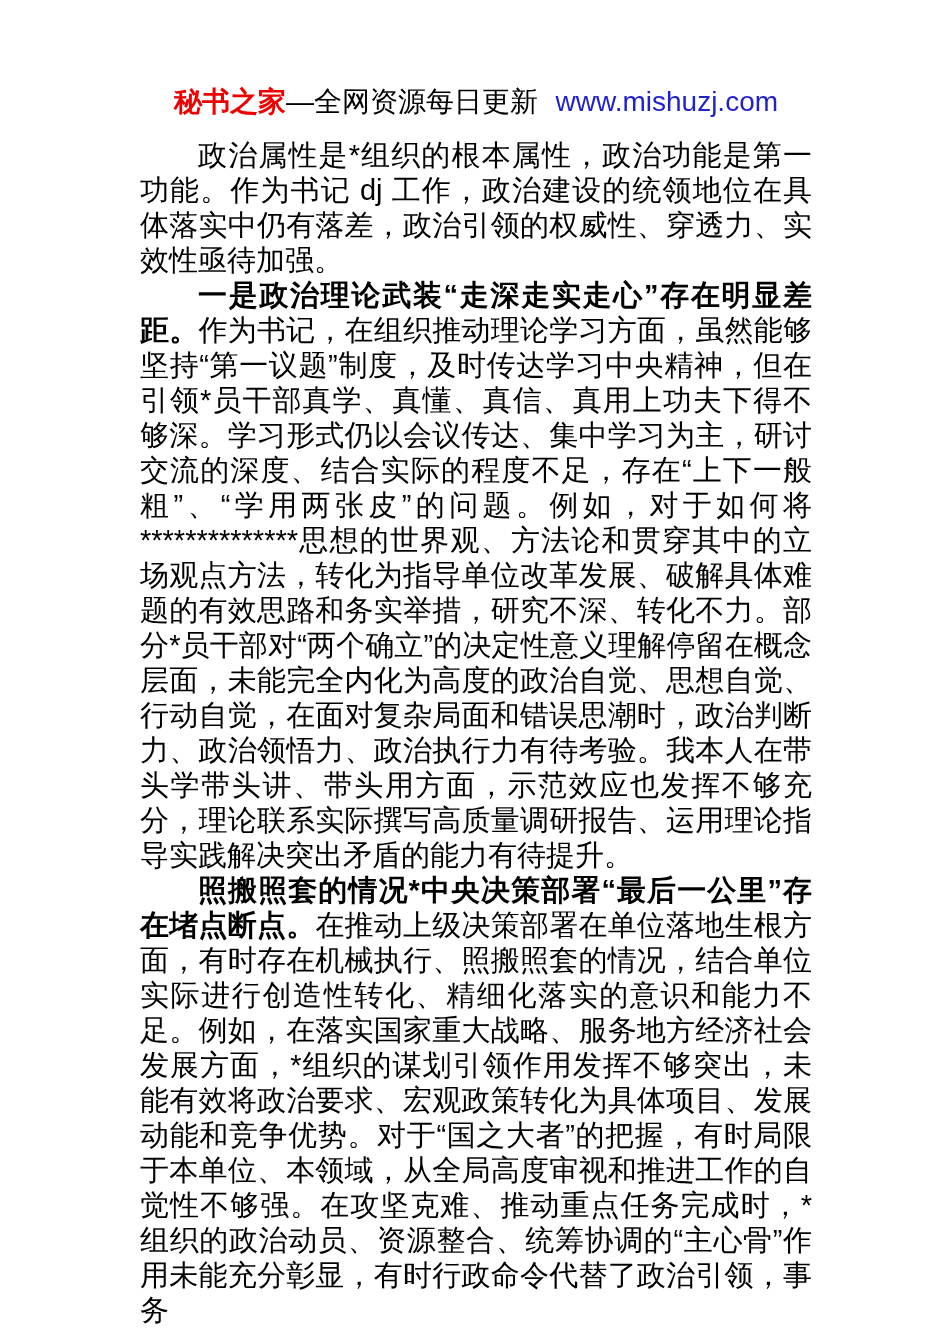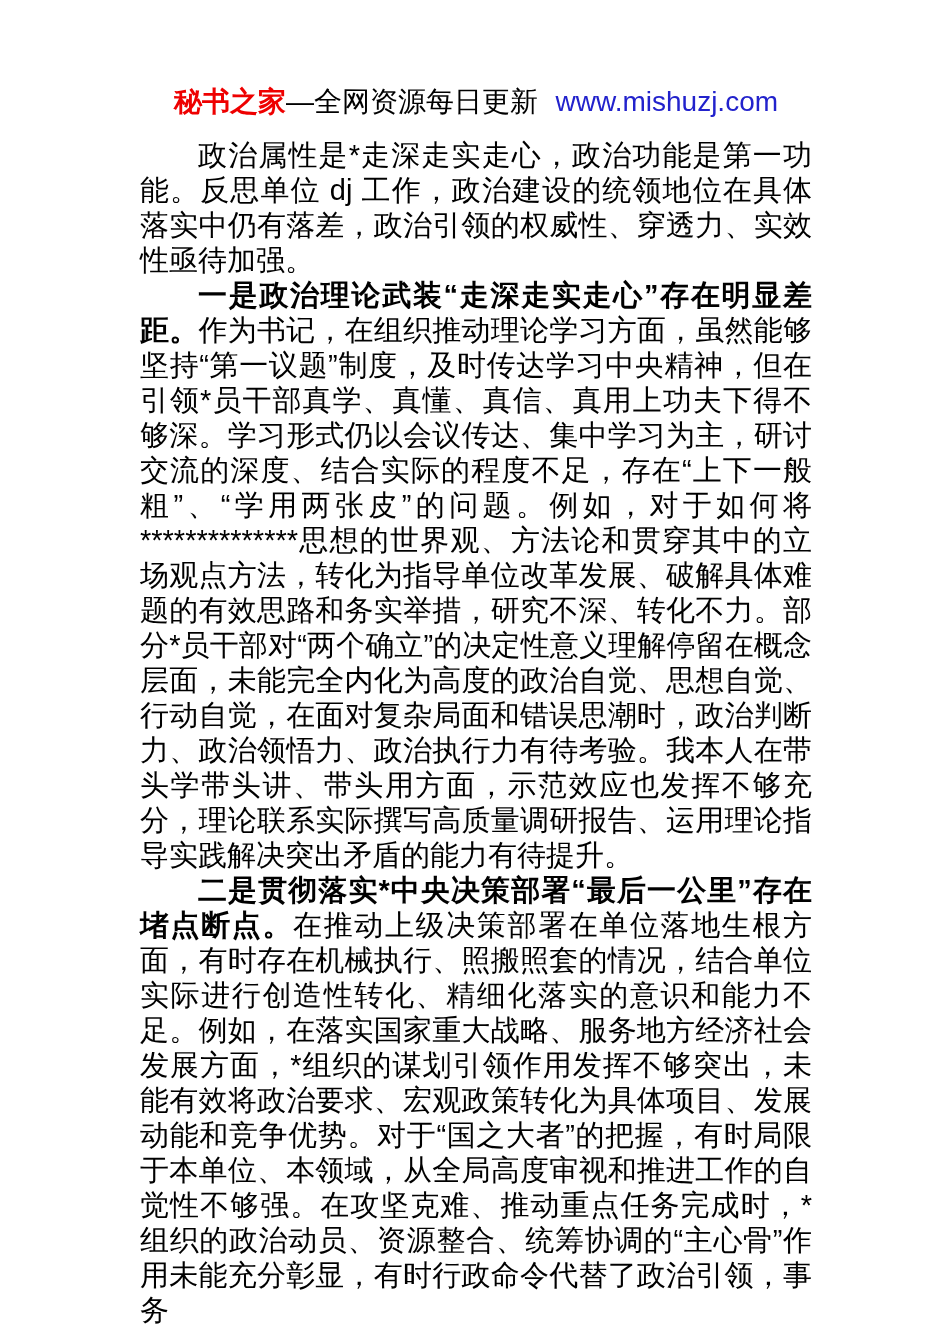--- a/index.html
+++ b/index.html
@@ -60,18 +60,18 @@
 <body>
 
 <div class="page" style="background: rgb(255, 255, 255);">
 
   <div class="site-header">
     <span class="brand" style="color: rgb(238, 0, 0);">秘书之家</span><span class="tagline" style="color: rgb(0, 0, 0);">—全网资源每日更新</span>
     <span class="url" style="color: rgb(34, 34, 204);">www.mishuzj.com</span>
   </div>
 
   <div class="doc-body" style="color: rgb(0, 0, 0);">
-    <p class="para"><span>政治属性是*走深走实走心，政治功能是第一功能。反思单位 dj 工作，政治建设的统领地位在具体落实中仍有落差，政治引领的权威性、穿透力、实效性亟待加强。</span></p>
+    <p class="para"><span>政治属性是*组织的根本属性，政治功能是第一功能。作为书记 dj 工作，政治建设的统领地位在具体落实中仍有落差，政治引领的权威性、穿透力、实效性亟待加强。</span></p>
     <p class="para"><span class="lead">一是政治理论武装“走深走实走心”存在明显差距。</span><span>作为书记，在组织推动理论学习方面，虽然能够坚持“第一议题”制度，及时传达学习中央精神，但在引领*员干部真学、真懂、真信、真用上功夫下得不够深。学习形式仍以会议传达、集中学习为主，研讨交流的深度、结合实际的程度不足，存在“上下一般粗”、“学用两张皮”的问题。例如，对于如何将**************思想的世界观、方法论和贯穿其中的立场观点方法，转化为指导单位改革发展、破解具体难题的有效思路和务实举措，研究不深、转化不力。部分*员干部对“两个确立”的决定性意义理解停留在概念层面，未能完全内化为高度的政治自觉、思想自觉、行动自觉，在面对复杂局面和错误思潮时，政治判断力、政治领悟力、政治执行力有待考验。我本人在带头学带头讲、带头用方面，示范效应也发挥不够充分，理论联系实际撰写高质量调研报告、运用理论指导实践解决突出矛盾的能力有待提升。</span></p>
-    <p class="para"><span class="lead">二是贯彻落实*中央决策部署“最后一公里”存在堵点断点。</span><span>在推动上级决策部署在单位落地生根方面，有时存在机械执行、照搬照套的情况，结合单位实际进行创造性转化、精细化落实的意识和能力不足。例如，在落实国家重大战略、服务地方经济社会发展方面，*组织的谋划引领作用发挥不够突出，未能有效将政治要求、宏观政策转化为具体项目、发展动能和竞争优势。对于“国之大者”的把握，有时局限于本单位、本领域，从全局高度审视和推进工作的自觉性不够强。在攻坚克难、推动重点任务完成时，*组织的政治动员、资源整合、统筹协调的“主心骨”作用未能充分彰显，有时行政命令代替了政治引领，事务</span></p>
+    <p class="para"><span class="lead">照搬照套的情况*中央决策部署“最后一公里”存在堵点断点。</span><span>在推动上级决策部署在单位落地生根方面，有时存在机械执行、照搬照套的情况，结合单位实际进行创造性转化、精细化落实的意识和能力不足。例如，在落实国家重大战略、服务地方经济社会发展方面，*组织的谋划引领作用发挥不够突出，未能有效将政治要求、宏观政策转化为具体项目、发展动能和竞争优势。对于“国之大者”的把握，有时局限于本单位、本领域，从全局高度审视和推进工作的自觉性不够强。在攻坚克难、推动重点任务完成时，*组织的政治动员、资源整合、统筹协调的“主心骨”作用未能充分彰显，有时行政命令代替了政治引领，事务</span></p>
   </div>
 
 </div>
 
 </body></html>

